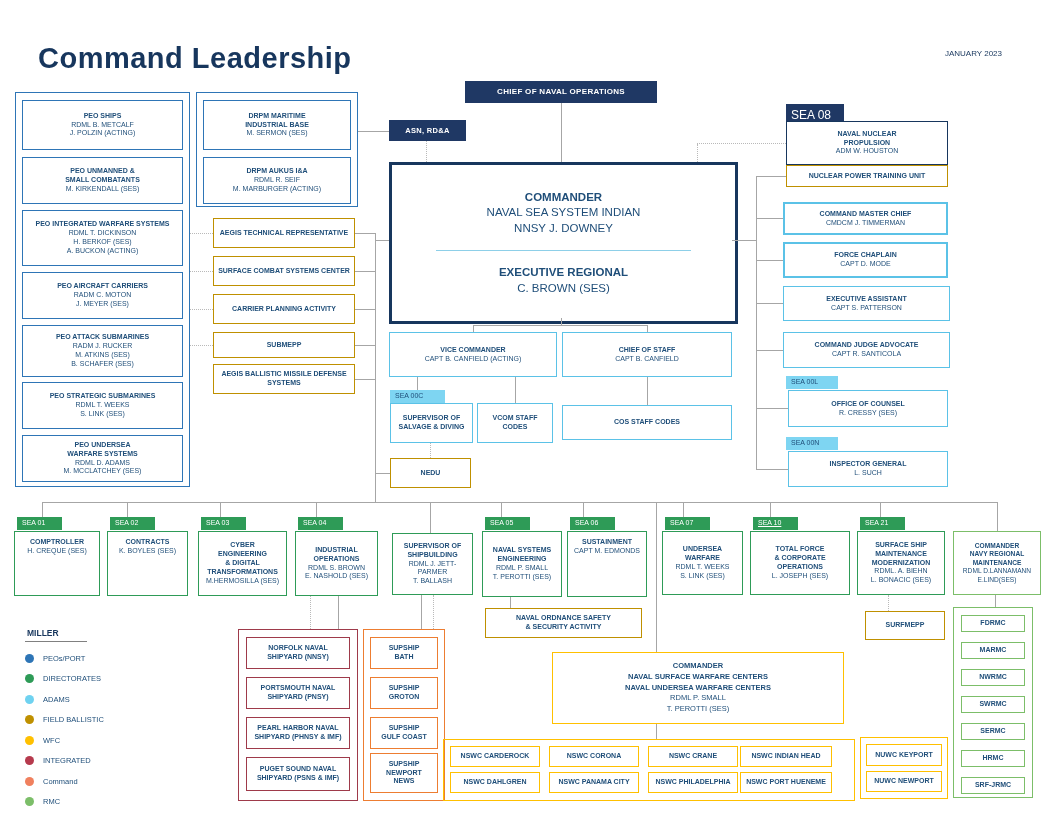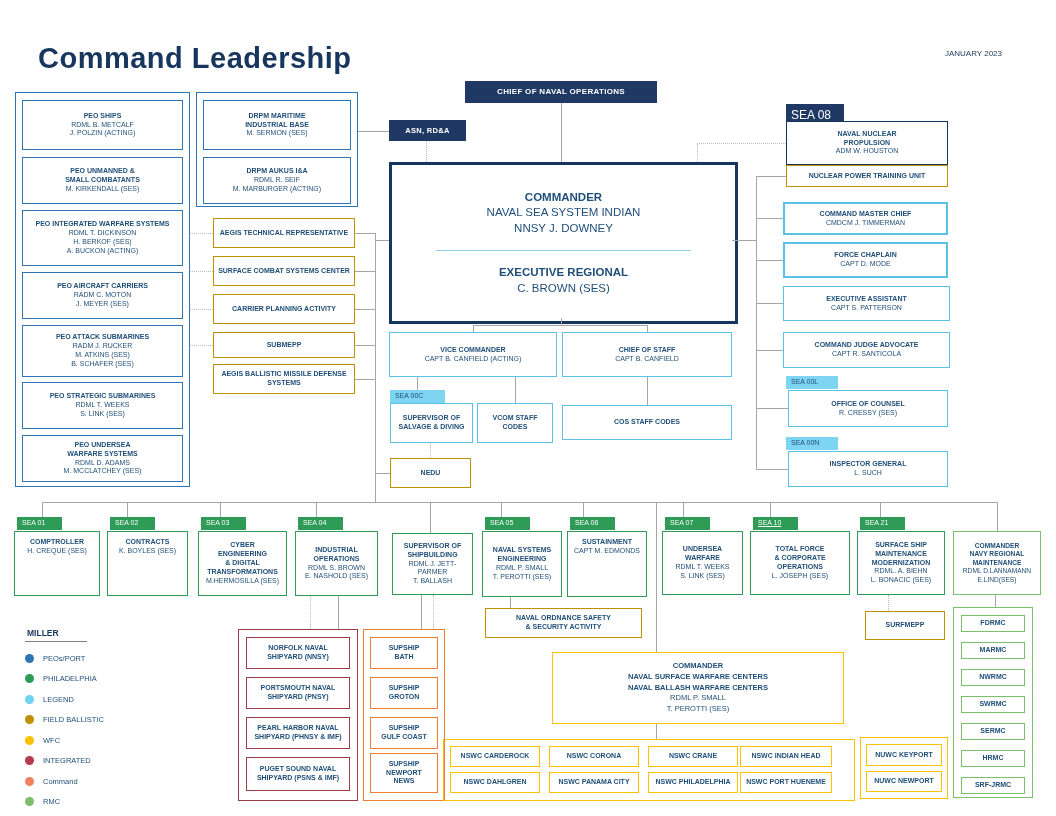--- a/index.html
+++ b/index.html
@@ -274,21 +274,21 @@
     </div>
 
   <div class="box field" style="left:485px;top:608px;width:157px;height:30px">
       <div class="tl">NAVAL ORDNANCE SAFETY</div>
       <div class="tl">&amp; SECURITY ACTIVITY</div>
     </div>
 
   <div class="box wfc" style="left:552px;top:652px;width:292px;height:72px;font-size:7.5px;line-height:1.45">
       <div class="tl">COMMANDER</div>
       <div class="tl">NAVAL SURFACE WARFARE CENTERS</div>
-      <div class="tl">NAVAL BALLASH WARFARE CENTERS</div>
+      <div class="tl">NAVAL UNDERSEA WARFARE CENTERS</div>
       <div class="sl">RDML P. SMALL</div>
       <div class="sl">T. PEROTTI (SES)</div>
     </div>
 
   <div class="cont ship" style="left:238px;top:629px;width:120px;height:172px"></div>
   <div class="box ship" style="left:246px;top:637px;width:104px;height:32px">
       <div class="tl">NORFOLK NAVAL</div>
       <div class="tl">SHIPYARD (NNSY)</div>
     </div>
   <div class="box ship" style="left:246px;top:677px;width:104px;height:32px">
@@ -383,25 +383,25 @@
     </div>
 
   <div id="legend">
     <div id="legend-title">MILLER</div>
     <div class="leg-row">
         <span class="leg-dot" style="background:#2E75B6"></span>
         <span>PEOs/PORT</span>
       </div>
     <div class="leg-row">
         <span class="leg-dot" style="background:#2E9B57"></span>
-        <span>PHILADELPHIA</span>
+        <span>DIRECTORATES</span>
       </div>
     <div class="leg-row">
         <span class="leg-dot" style="background:#6FD2F0"></span>
-        <span>LEGEND</span>
+        <span>ADAMS</span>
       </div>
     <div class="leg-row">
         <span class="leg-dot" style="background:#BF9000"></span>
         <span>FIELD BALLISTIC</span>
       </div>
     <div class="leg-row">
         <span class="leg-dot" style="background:#FFC000"></span>
         <span>WFC</span>
       </div>
     <div class="leg-row">

